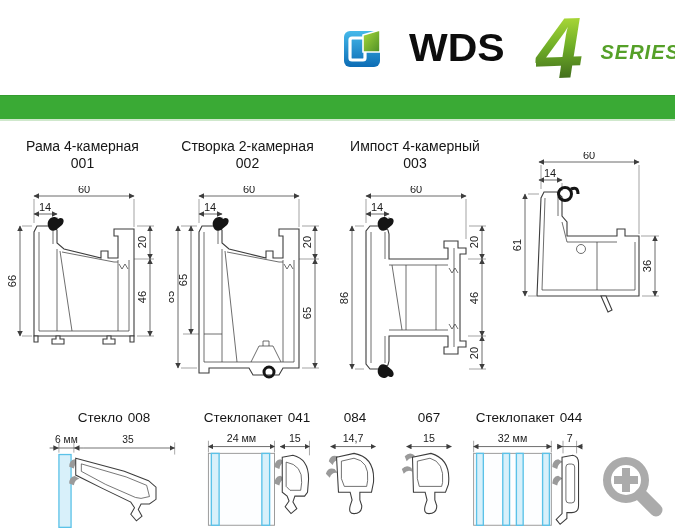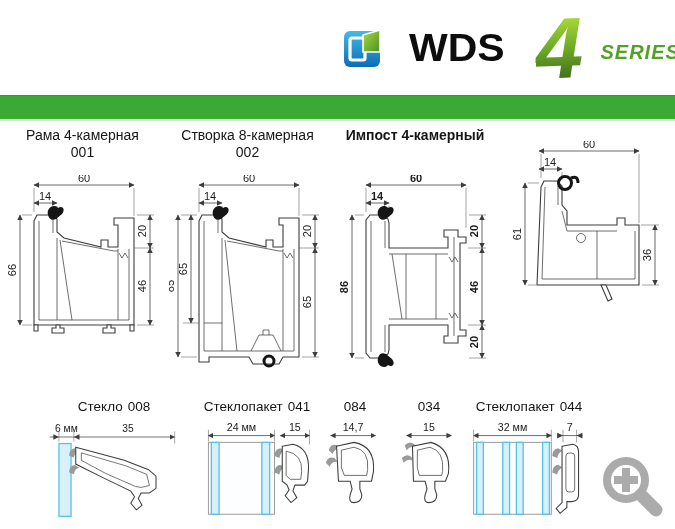--- a/index.html
+++ b/index.html
@@ -15,23 +15,23 @@
     color:#63a21e;transform:rotate(-2deg);}
   @supports (-webkit-background-clip:text){
     .four{background:linear-gradient(180deg,#b2dd3a 0%,#6fae27 48%,#3d661c 100%);
       -webkit-background-clip:text;background-clip:text;color:transparent;}
   }
   .series-word{font-size:20px;font-weight:bold;font-style:italic;color:#55a028;margin-left:2px;
     margin-top:8px;letter-spacing:1px;}
   .green-bar{height:23px;background:#3aaa35;border-top:1px solid #339c2f;box-shadow:0 2px 0 #cfe8cc;}
 
   
-  .profiles-row{display:flex;padding-top:8px;height:268px;}
+  .profiles-row{display:flex;padding-top:8px;height:268px;margin-top:11px;}
   .pcol{display:flex;flex-direction:column;align-items:center;}
-  .pcol.c1{width:165px;} .pcol.c2{width:165px;} .pcol.c3{width:170px;font-weight:bold;} .pcol.c4{width:175px;}
+  .pcol.c1{width:165px;} .pcol.c2{width:165px;} .pcol.c3{width:170px;} .pcol.c4{width:175px;}
   .ptitle{font-size:14px;line-height:17px;text-align:center;height:34px;}
   .pdraw{margin-top:14px;}
 
   
   .glazing-row{display:flex;padding-left:44px;padding-top:4px;align-items:flex-start;}
   .gblock{display:flex;flex-direction:column;}
   .glabel{font-size:13.5px;height:20px;display:flex;justify-content:center;gap:5px;margin-bottom:2px;}
   .b1{width:140px;} .b2{width:118px;margin-left:14px;} .b3{width:62px;margin-left:8px;}
   .b4{width:62px;margin-left:12px;} .b5{width:130px;margin-left:4px;}
 
@@ -109,21 +109,21 @@
         <text x="142" y="111" text-anchor="middle" transform="rotate(-90 142 111)">46</text>
         <path class="body" d="M30,150 L30,46 L33,40 L47,40 L53,44 L53,57 L60,63 L97,72 L97,65 L104,65 L104,72 L114,72 L114,50 L110,50 L110,43 L130,43 L130,150 Z"></path>
         <path class="body" d="M52,150 v3 h-4 v5 h12 v-5 h-4 v-3 z M103,150 v3 h-4 v5 h12 v-5 h-4 v-3 z M30,150 v6 h4 v-6 z M126,150 v6 h4 v-6 z"></path>
         <path class="inner" d="M35,46 V145 H125 V74 M49,44 V58 M53,63 V145 M114,74 V145 M58,66 L110,76 H114 M56,65 L68,145 M115,78 l3,5 l3,-5 l3,5"></path>
         <path class="gasket" d="M44,40 C42,33 50,28 54,33 C58,30 62,34 58,39 L52,44 C48,46 45,44 44,40 Z"></path>
       </svg>
     </div>
 
     <div class="pcol c2">
       <div class="ptitle">
-        <div>Створка 8-камерная</div>
+        <div>Створка 2-камерная</div>
         <div>002</div>
       </div>
       <svg class="pdraw" width="158" height="198" viewBox="0 0 158 198">
         <line class="dim" x1="30" y1="10" x2="130" y2="10" marker-start="url(#arr)" marker-end="url(#arr)"></line>
         <text x="80" y="7" text-anchor="middle">60</text>
         <line class="dim" x1="30" y1="28" x2="53" y2="28" marker-start="url(#arr)" marker-end="url(#arr)"></line>
         <text x="41" y="25" text-anchor="middle">14</text>
         <path class="ext" d="M30,13 V37 M130,13 V41 M53,31 V39 M12,40 H28 M12,182 H28 M14,148 H32 M133,40 H150 M122,73 H150 M133,182 H150"></path>
         <line class="dim" x1="9" y1="40" x2="9" y2="182" marker-start="url(#arr)" marker-end="url(#arr)"></line>
         <text x="5" y="111" text-anchor="middle" transform="rotate(-90 5 111)">85</text>
@@ -136,20 +136,21 @@
         <path class="body" d="M30,182 L30,46 L33,40 L47,40 L53,44 L53,57 L60,63 L97,72 L97,65 L104,65 L104,72 L114,72 L114,50 L110,50 L110,43 L130,43 L130,182 L114,182 L110,189 L84,189 L80,182 L40,182 L40,187 L30,187 Z"></path>
         <path class="inner" d="M35,46 V176 H125 V74 M49,44 V58 M53,63 V176 M114,74 V176 M58,66 L110,76 H114 M56,65 L68,176 M35,148 H53 M82,176 L90,160 H104 L112,176 M94,160 v-5 h6 v5 M115,78 l3,5 l3,-5 l3,5"></path>
         <path class="gasket" d="M44,40 C42,33 50,28 54,33 C58,30 62,34 58,39 L52,44 C48,46 45,44 44,40 Z"></path>
         <circle class="gasket-o" cx="100" cy="186" r="5"></circle>
       </svg>
     </div>
 
     <div class="pcol c3">
       <div class="ptitle">
         <div>Импост 4-камерный</div>
+        <div>003</div>
       </div>
       <svg class="pdraw" width="158" height="198" viewBox="0 0 158 198">
         <line class="dim" x1="30" y1="10" x2="130" y2="10" marker-start="url(#arr)" marker-end="url(#arr)"></line>
         <text x="80" y="7" text-anchor="middle">60</text>
         <line class="dim" x1="30" y1="28" x2="53" y2="28" marker-start="url(#arr)" marker-end="url(#arr)"></line>
         <text x="41" y="25" text-anchor="middle">14</text>
         <path class="ext" d="M30,13 V37 M130,13 V53 M53,31 V39 M19,40 H28 M19,183 H28 M133,40 H150 M132,73 H150 M132,150 H150 M133,183 H150"></path>
         <line class="dim" x1="16" y1="40" x2="16" y2="183" marker-start="url(#arr)" marker-end="url(#arr)"></line>
         <text x="12" y="112" text-anchor="middle" transform="rotate(-90 12 112)">86</text>
         <line class="dim" x1="146" y1="40" x2="146" y2="73" marker-start="url(#arr)" marker-end="url(#arr)"></line>
@@ -238,21 +239,21 @@
         <text x="29" y="10" text-anchor="middle">14,7</text>
         <path class="lip" d="M13,25 q-7,-2 -9,5 l4,4 q2,-6 8,-5 z"></path>
         <path class="lip" d="M10,38 q-7,-2 -9,5 l4,4 q2,-6 8,-5 z"></path>
         <path class="body" d="M12,26 L30,22 Q52,26 50,52 L48,62 L36,62 L36,70 L38,76 Q38,84 30,84 Q24,84 26,76 L28,70 L26,62 L14,62 Z"></path>
         <path class="inner" d="M17,30 L30,27 Q46,30 44,50 L43,56 L20,56 L17,48 Z"></path>
       </svg>
     </div>
 
     <div class="gblock b4">
       <div class="glabel">
-        <span>034</span>
+        <span>067</span>
       </div>
       <svg width="62" height="102" viewBox="0 0 62 105">
         <line class="dim" x1="8" y1="15" x2="54" y2="15" marker-start="url(#arr)" marker-end="url(#arr)"></line>
         <text x="31" y="10" text-anchor="middle">15</text>
         <path class="lip" d="M16,24 q-5,-4 -10,1 l2,5 q4,-5 9,-2 z"></path>
         <path class="lip" d="M13,37 q-5,-4 -10,1 l2,5 q4,-5 9,-2 z"></path>
         <path class="body" d="M14,26 L33,22 Q54,28 51,54 L48,62 L37,62 L37,70 L39,76 Q39,84 31,84 Q25,84 27,76 L29,70 L27,62 L15,62 Z"></path>
         <path class="inner" d="M19,30 L32,27 Q47,31 45,52 L44,56 L21,56 L19,48 Z"></path>
       </svg>
     </div>

